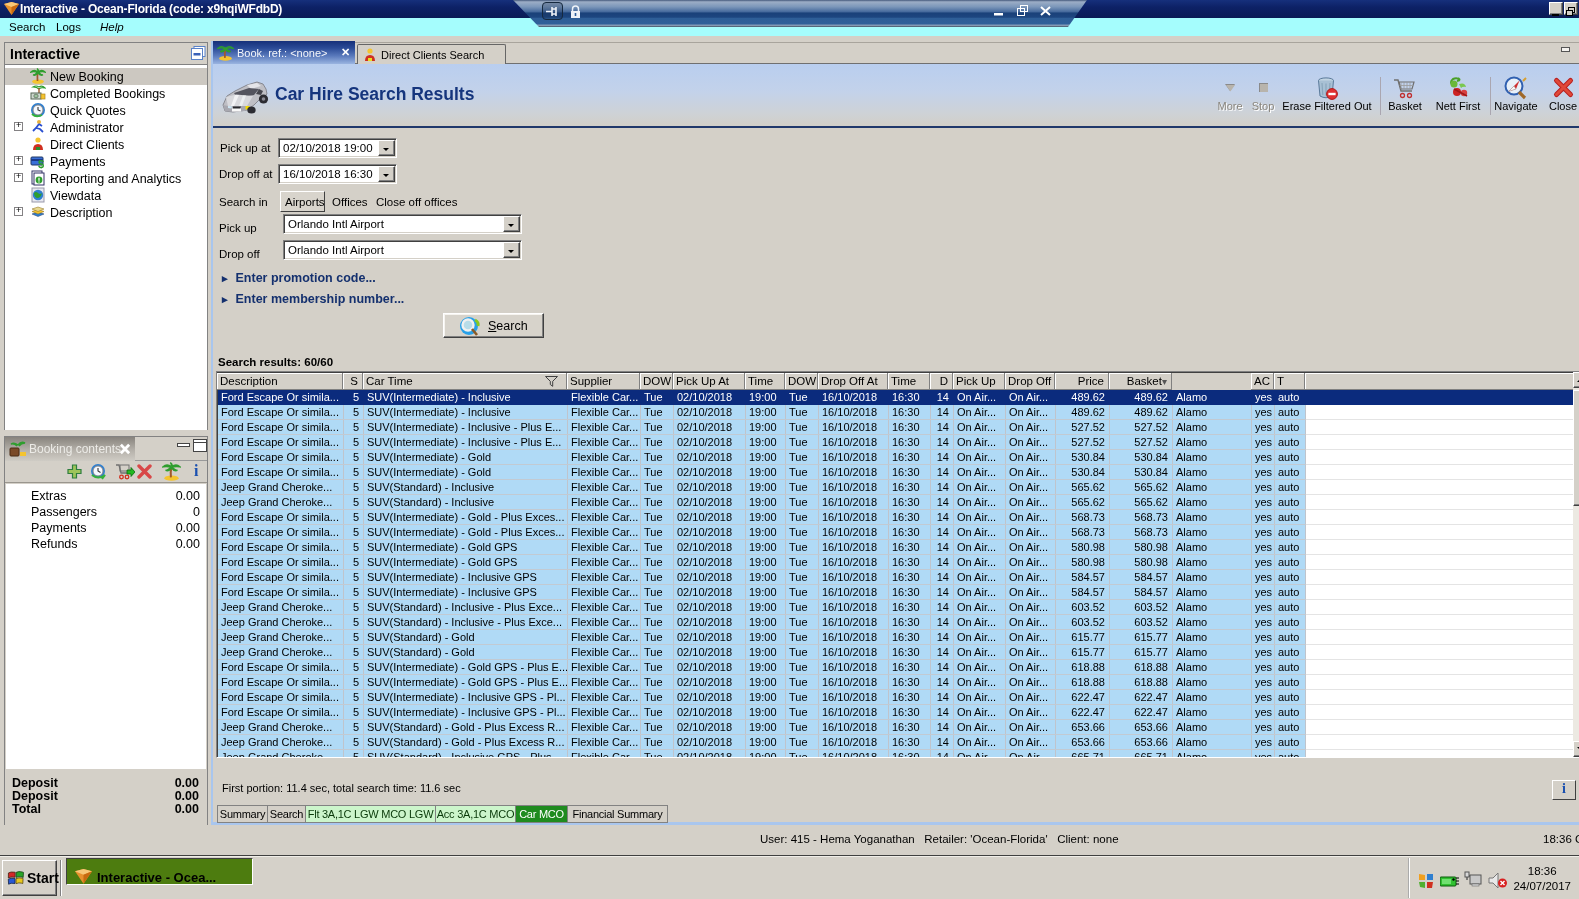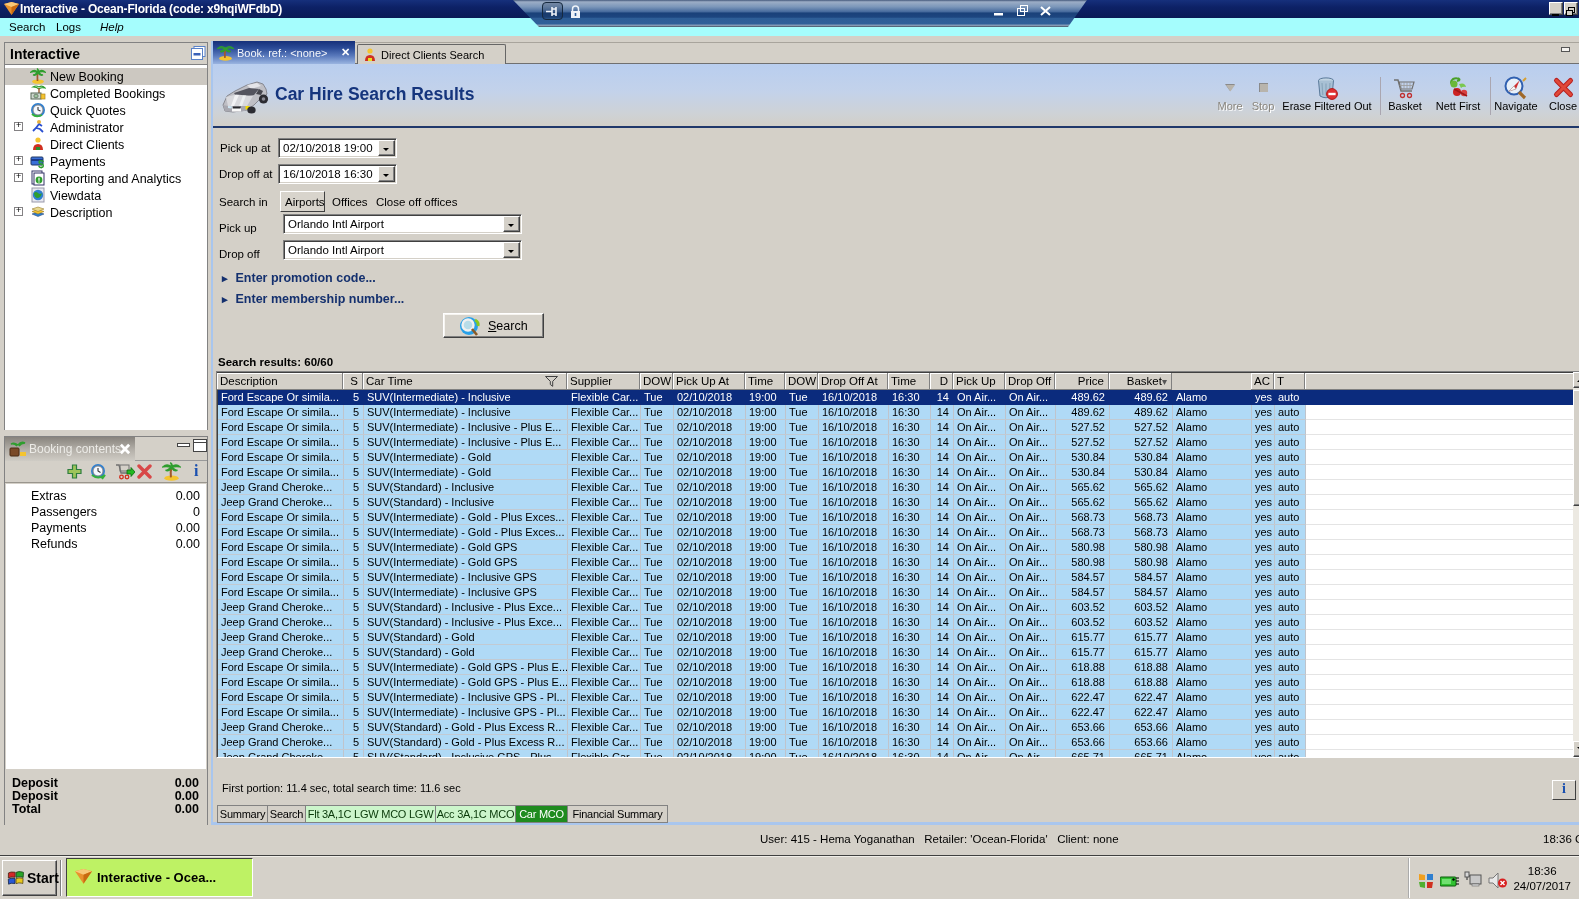--- a/index.html
+++ b/index.html
@@ -79,21 +79,21 @@
 .btab { position:absolute; top:764px; height:18px; background:#d4d0c8; border:1px solid #828282; font-size:11px; letter-spacing:-0.25px; text-align:center; white-space:nowrap; }
 .btab span { position:relative; top:2px; }
 .btab.green { background:#ccf5cb; color:#0a3a0a; }
 .btab.dgreen { background:#1f8b1f; color:#fff; }
 #infobtn { position:absolute; left:1339px; top:739px; width:24px; height:20px; background:#d4d0c8; border:1px solid; border-color:#fff #404040 #404040 #fff; color:#1a50b0; font-weight:bold; font-family:"Liberation Serif",serif; font-size:14px; text-align:center; }
 #bluestrip { left:211px; top:822px; width:1368px; height:3px; background:#a9c6ee; }
 #statusbar { left:0; top:825px; width:1579px; height:30px; background:#d4d0c8; font-size:11.5px; }
 #taskbar { left:0; top:855px; width:1579px; height:44px; background:#d5d1c9; border-top:1px solid #404040; box-shadow:inset 0 1px 0 #f0eee8; }
 #startbtn { position:absolute; left:2px; top:4px; width:55px; height:36px; background:#d4d0c8; border:1px solid; border-color:#fff #404040 #404040 #fff; box-shadow:inset -1px -1px 0 #808080; }
 #startbtn .s { position:absolute; left:24px; top:9px; font-weight:bold; font-size:14px; }
-#taskbtn { position:absolute; left:66px; top:2px; width:187px; height:39px; background:#bef264; border:1px solid; border-color:#404040 #fff #fff #404040; }
+#taskbtn { position:absolute; left:66px; top:2px; width:187px; height:27px; background:#4d7c0f; border:1px solid; border-color:#404040 #fff #fff #404040; }
 #taskbtn .s { position:absolute; left:30px; top:11px; font-weight:bold; font-size:13px; }
 #tray { position:absolute; left:1408px; top:2px; width:171px; height:40px; border-left:2px groove #fff; }
 #tray .clk { position:absolute; right:8px; top:6px; text-align:center; font-size:11.5px; line-height:15px; white-space:nowrap; }
 </style></head>
 <body>
 <div id="titlebar" class="abs">
   <svg class="abs" style="left:4px;top:2px" width="15" height="14" viewBox="0 0 15 14">
       <path d="M0 2 L7.5 0 L15 2 L7.5 13 Z" fill="#e8912d"></path>
       <path d="M0 2 L7.5 0 L15 2 L7.5 5 Z" fill="#f8c878"></path>
       <path d="M7.5 5 L15 2 L7.5 13 Z" fill="#c86a10"></path>

